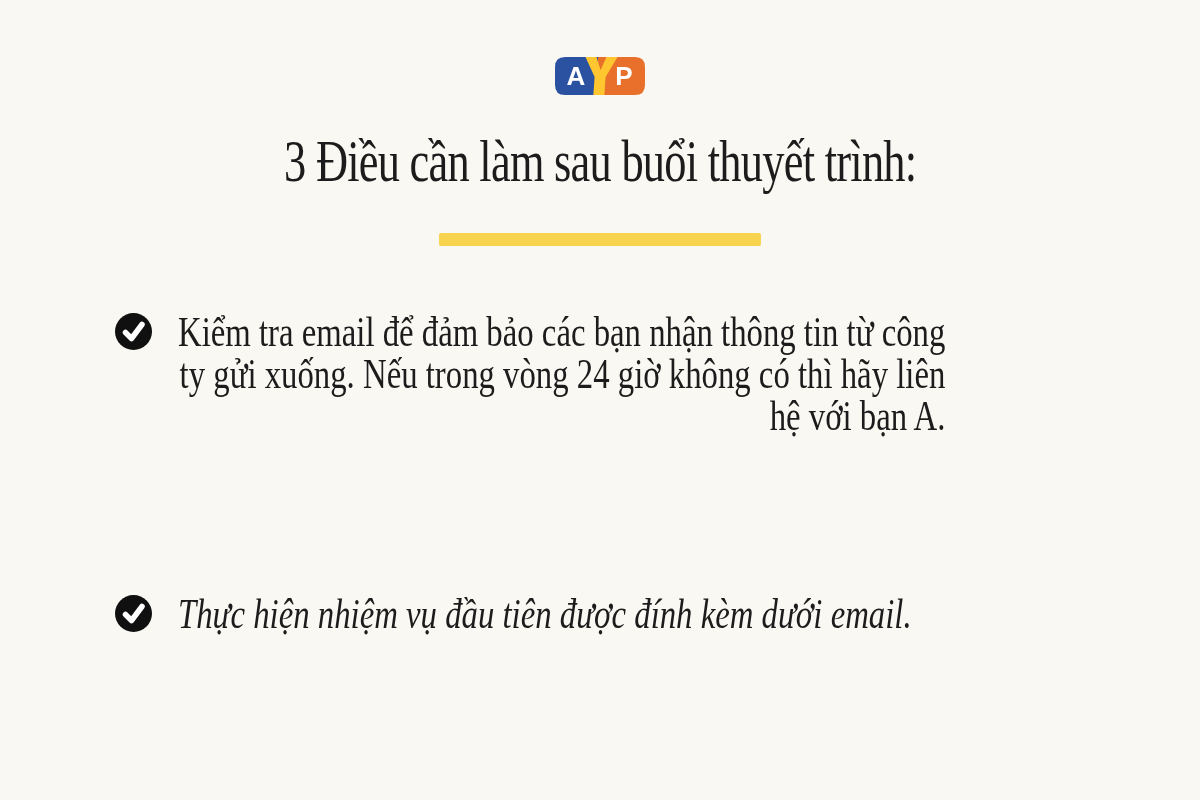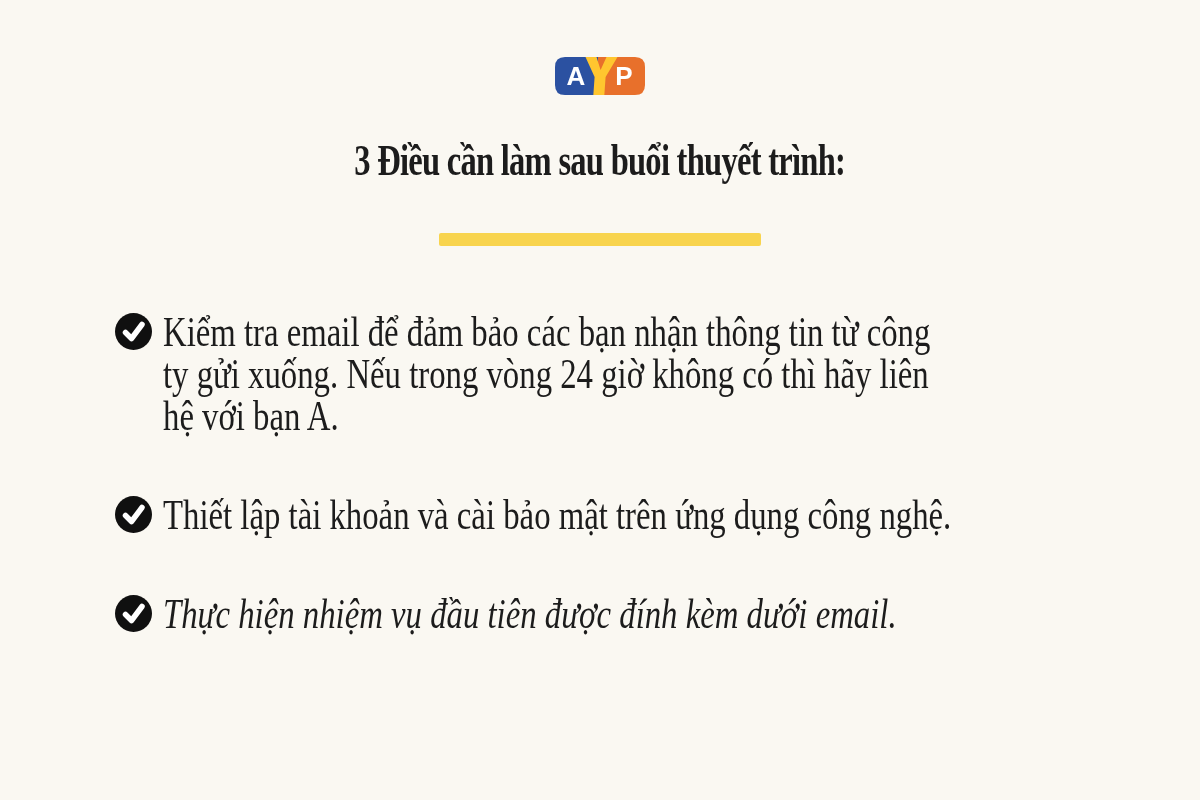--- a/index.html
+++ b/index.html
@@ -10,29 +10,29 @@
   
   .logo{position:absolute;top:57px;left:50%;width:90px;height:38px;margin-left:-45px;}
   .logo svg{display:block;}
   .logo .blk-blue{fill:var(--logo_blue,#2B51A1);}
   .logo .blk-orange{fill:var(--logo_orange,#E8702B);}
   .logo .y-glyph{fill:var(--logo_yellow,#FFC62F);}
   .logo text{font-family:"Liberation Sans", sans-serif;font-weight:700;fill:#ffffff;font-size:26px;}
 
   
   .title{position:absolute;top:128px;left:0;right:0;margin:0;text-align:center;
-         font-size:44px;line-height:66px;font-weight:700;letter-spacing:-1px;color:var(--ink,#1C1C1C);}
+         font-size:60px;line-height:66px;font-weight:400;letter-spacing:-1px;color:var(--ink,#1C1C1C);}
   .title-inner{display:inline-block;transform:scaleX(0.74);white-space:nowrap;}
 
   
   .divider{position:absolute;top:233px;left:439px;width:322px;height:13px;border-radius:2px;
            background:var(--divider,#F8D44E);}
 
   
-  .row{position:absolute;left:115px;display:flex;align-items:flex-start;gap:11px;}
+  .row{position:absolute;left:115px;display:flex;align-items:flex-start;gap:26px;text-align:right;}
   .row1{top:311px;} .row2{top:494px;} .row3{top:593px;font-style:italic;}
   .check{flex:0 0 37px;width:37px;height:37px;margin-top:2px;}
   .check svg{display:block;}
   .check circle{fill:var(--check_circle,#101010);}
   .check path{stroke:var(--check_mark,#FFFFFF);stroke-width:5.5;fill:none;stroke-linecap:round;stroke-linejoin:round;}
   .lines{transform:scaleX(0.78);transform-origin:0 0;}
   .line{font-size:42px;line-height:42px;white-space:nowrap;color:var(--ink,#1C1C1C);}
 </style>
 </head>
 <body>
@@ -62,31 +62,20 @@
         <path d="M10.5 19.5 L16.5 25.5 L27 11.5"></path>
       </svg>
     </span>
     <div class="lines">
       <div class="line">Kiểm tra email để đảm bảo các bạn nhận thông tin từ công</div>
       <div class="line">ty gửi xuống. Nếu trong vòng 24 giờ không có thì hãy liên</div>
       <div class="line">hệ với bạn A.</div>
     </div>
   </div>
 
-  <div class="row row2">
-    <span class="check">
-      <svg width="37" height="37" viewBox="0 0 37 37">
-        <circle cx="18.5" cy="18.5" r="18.5"></circle>
-        <path d="M10.5 19.5 L16.5 25.5 L27 11.5"></path>
-      </svg>
-    </span>
-    <div class="lines">
-      <div class="line">Thiết lập tài khoản và cài bảo mật trên ứng dụng công nghệ.</div>
-    </div>
-  </div>
 
   <div class="row row3">
     <span class="check">
       <svg width="37" height="37" viewBox="0 0 37 37">
         <circle cx="18.5" cy="18.5" r="18.5"></circle>
         <path d="M10.5 19.5 L16.5 25.5 L27 11.5"></path>
       </svg>
     </span>
     <div class="lines">
       <div class="line">Thực hiện nhiệm vụ đầu tiên được đính kèm dưới email.</div>

